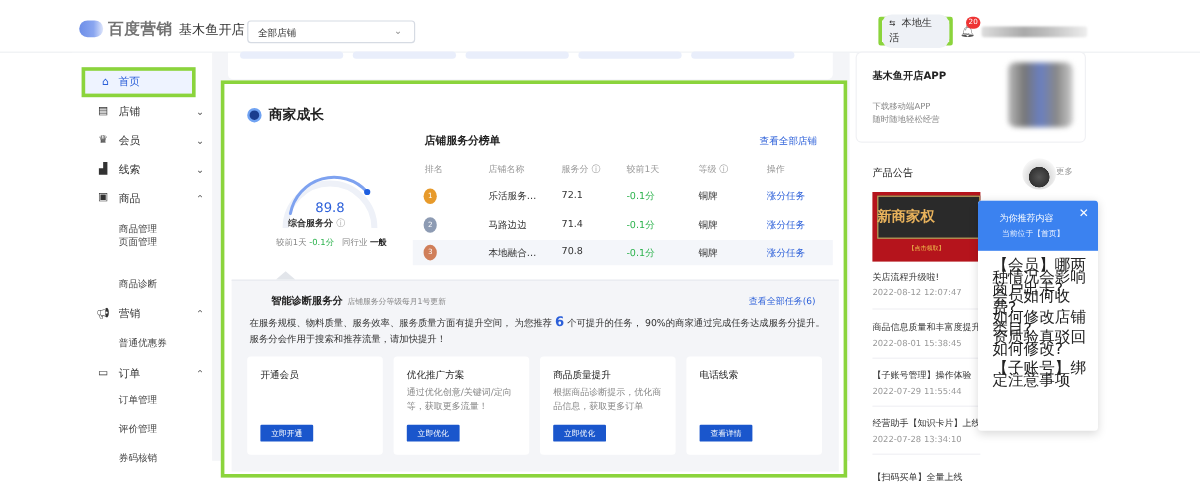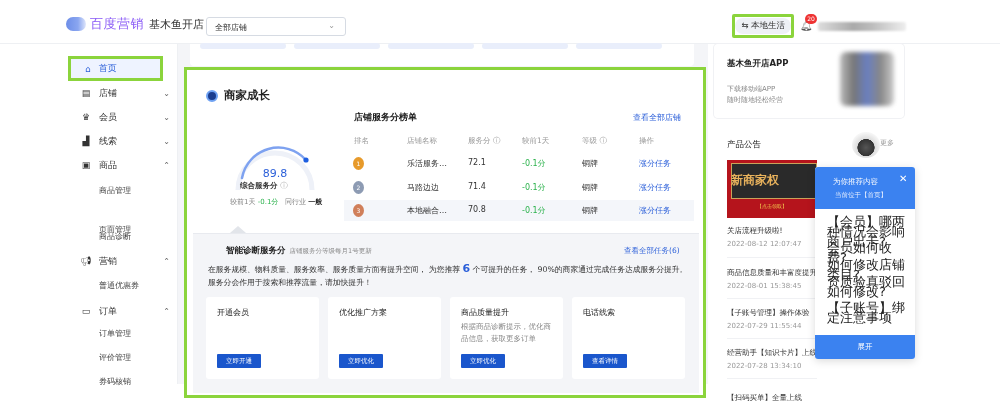--- a/index.html
+++ b/index.html
@@ -1,27 +1,27 @@
 <!DOCTYPE html>
 <html><head>
 <meta charset="utf-8">
 <style>
 *{box-sizing:border-box;margin:0;padding:0;}
 body{width:1000px;height:419px;overflow:hidden;background:#fff;font-family:"DejaVu Sans","Liberation Sans",sans-serif;color:#1f2329;position:relative;}
 .header{position:absolute;left:0;top:0;width:1000px;height:44px;background:#fff;border-bottom:1px solid #eef0f3;}
 .logo{position:absolute;left:66px;top:15px;display:flex;align-items:center;}
 .logo-mark{width:20px;height:14px;border-radius:7px;background:linear-gradient(90deg,#6d8ee8 0,#8aa6f0 60%,#dfe6fb 100%);margin-right:4px;}
-.logo-text{font-size:13px;font-weight:normal;color:#8b5cf6;letter-spacing:0.5px;}
+.logo-text{font-size:13px;font-weight:bold;color:#737373;letter-spacing:0.5px;}
 .logo-sub{font-size:11px;color:#333;margin-left:5px;}
 .store-select{position:absolute;left:206px;top:17px;width:140px;height:19px;border:1px solid #d6dbe3;border-radius:3px;font-size:8px;color:#333;padding:4px 8px;}
 .store-select .chev{position:absolute;right:10px;top:3px;color:#999;font-size:8px;}
 .topnav{position:absolute;left:412px;top:20px;display:flex;align-items:center;font-size:8.5px;color:#444;}
 .topnav .item{padding:0 9px;}
 .topnav .sep{width:1px;height:9px;background:#ddd;}
-.local-life{position:absolute;left:732px;top:14px;width:62px;height:24px;border:3px solid #8bd43c;border-radius:2px;display:flex;align-items:center;justify-content:flex-end;font-size:8.5px;color:#333;}
+.local-life{position:absolute;left:732px;top:14px;width:62px;height:24px;border:3px solid #8bd43c;border-radius:2px;display:flex;align-items:center;justify-content:flex-end;font-size:8.5px;color:#333;font-family:Liberation Mono, monospace;}
 .local-life .inner{background:#eef1f6;border-radius:8px;padding:2px 6px;}
 .bell{position:absolute;left:800px;top:20px;font-size:10px;color:#555;}
 .badge{position:absolute;left:805px;top:14px;width:12px;height:10px;border-radius:6px;background:#e33;color:#fff;font-size:6px;text-align:center;line-height:10px;}
 .user-blur{position:absolute;left:818px;top:22px;width:88px;height:9px;background:linear-gradient(90deg,#ddd,#aaa 40%,#bbb 60%,#eee);filter:blur(1px);border-radius:2px;}
 
 .sidebar{position:absolute;left:60px;top:44px;width:118px;height:340px;background:#fff;border-right:1px solid #eef0f3;}
 .side-item{position:absolute;left:10px;width:100px;height:22px;display:flex;align-items:center;font-size:9px;color:#333;}
 .side-item .ic{width:12px;font-size:9px;margin-right:7px;text-align:center;color:#333;}
 .side-item .arrow{position:absolute;right:10px;font-size:8px;color:#666;}
 .side-sub{position:absolute;left:99px;font-size:8px;color:#444;}
@@ -129,21 +129,21 @@
   <span class="ic">▟</span>
   <span>线索</span>
   <span class="arrow">⌄</span>
 </div>
 <div class="side-item" style="left:80px;top:154px;">
   <span class="ic">▣</span>
   <span>商品</span>
   <span class="arrow">⌃</span>
 </div>
 <span class="side-sub" style="top:185px;">商品管理</span>
-<span class="side-sub" style="top:224px;">页面管理</span>
+<span class="side-sub" style="top:196px;">页面管理</span>
 <span class="side-sub" style="top:231px;">商品诊断</span>
 <div class="side-item" style="left:80px;top:250px;">
   <span class="ic">📢︎</span>
   <span>营销</span>
   <span class="arrow">⌃</span>
 </div>
 <span class="side-sub" style="top:280px;">普通优惠券</span>
 <div class="side-item" style="left:80px;top:300px;">
   <span class="ic">▭</span>
   <span>订单</span>
@@ -223,20 +223,21 @@
 <div class="diag-text">
   <span>在服务规模、物料质量、服务效率、服务质量方面有提升空间， 为您推荐</span> <span class="num">6</span> <span>个可提升的任务， 90%的商家通过完成任务达成服务分提升。服务分会作用于搜索和推荐流量，请加快提升！</span>
 </div>
 
 <div class="task" style="left:206px;">
   <span class="t">开通会员</span>
   <span class="btn">立即开通</span>
 </div>
 <div class="task" style="left:328px;">
   <span class="t">优化推广方案</span>
+  <span class="d">通过优化创意/关键词/定向等，获取更多流量！</span>
   <span class="btn">立即优化</span>
 </div>
 <div class="task" style="left:450px;">
   <span class="t">商品质量提升</span>
   <span class="d">根据商品诊断提示，优化商品信息，获取更多订单</span>
   <span class="btn">立即优化</span>
 </div>
 <div class="task" style="left:572px;">
   <span class="t">电话线索</span>
   <span class="btn">查看详情</span>
@@ -276,16 +277,15 @@
 <div class="popup">
   <div class="popup-head"></div>
   <span class="popup-title">为你推荐内容</span>
   <span class="popup-sub">当前位于【首页】</span>
   <span class="popup-close">✕</span>
   <span class="popup-q" style="top:50px;">【会员】哪两种情况会影响商户出卡?</span>
   <span class="popup-q" style="top:76px;">会员如何收费?</span>
   <span class="popup-q" style="top:93px;">如何修改店铺类目?</span>
   <span class="popup-q" style="top:110px;">资质验真驳回如何修改?</span>
   <span class="popup-q" style="top:136px;">【子账号】绑定注意事项</span>
-  <span class="popup-btn">展开</span>
 </div>
 
 <div class="bottom-fade" style="top:404px;height:15px;"></div>
 
 </body></html>

